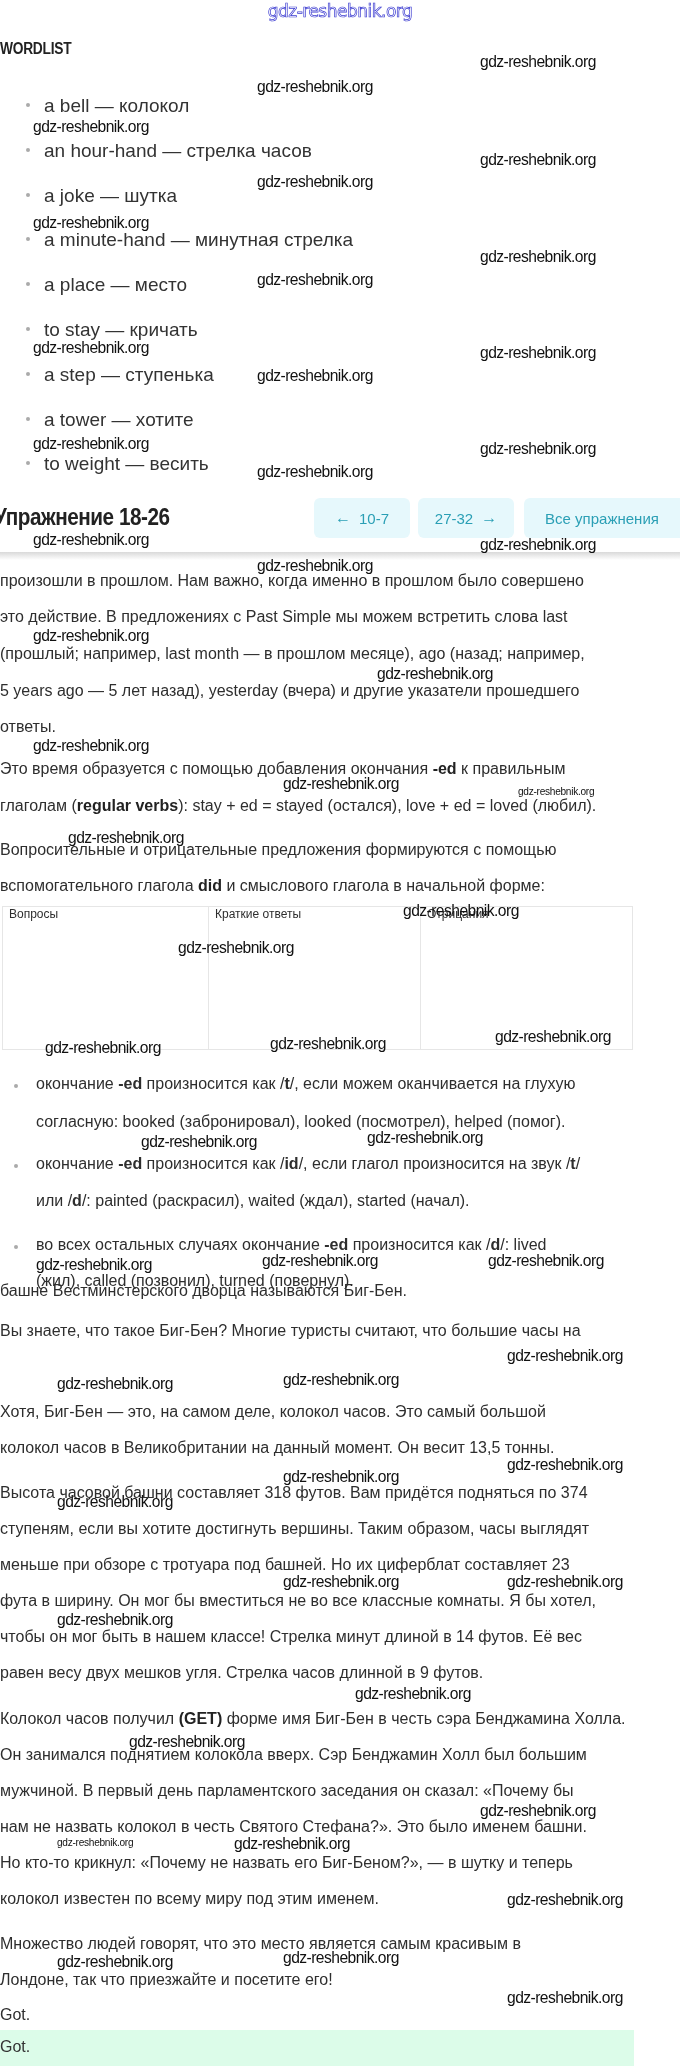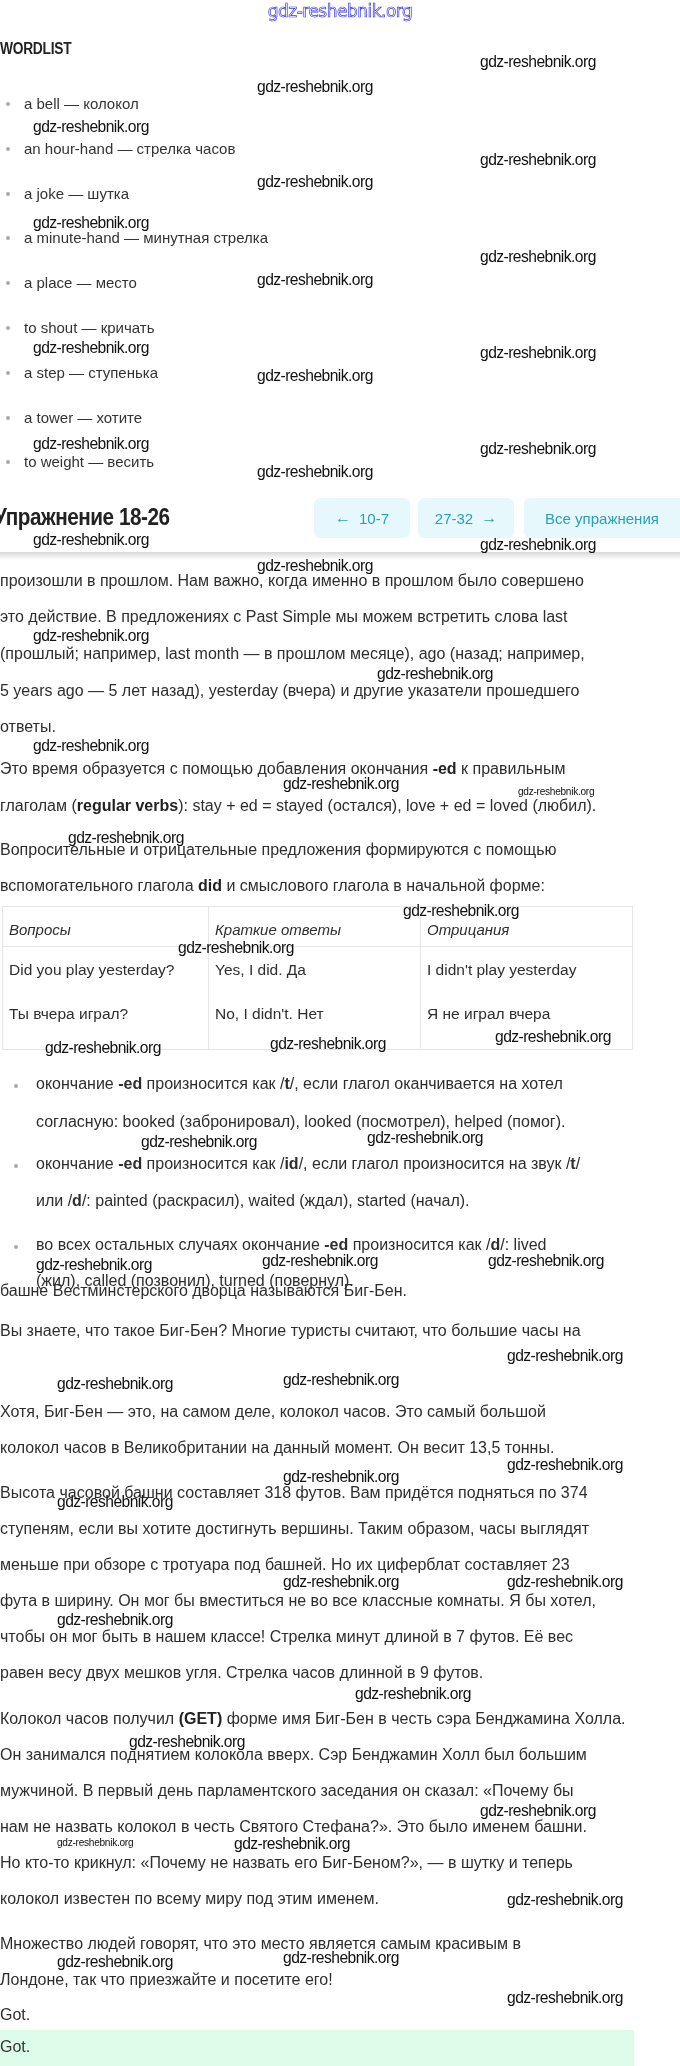--- a/index.html
+++ b/index.html
@@ -21,21 +21,21 @@
   }
 
   .wordlist-title {
     position: absolute; left: 0; top: 40px;
     font-family: "Liberation Sans", sans-serif; font-weight: bold;
     font-size: 16px; letter-spacing: -0.3px; color: #222;
     transform: scaleX(0.86); transform-origin: left;
   }
 
   .word-item {
-    position: absolute; left: 6px; font-size: 15px; color: #333;
+    position: absolute; left: 26px; font-size: 19px; color: #333;
     white-space: nowrap;
   }
   .word-item .bullet {
     display: inline-block; width: 4px; height: 4px; background: #aaa;
     border-radius: 50%; vertical-align: middle; margin-right: 14px; margin-top: -3px;
   }
 
   .sticky-bar {
     position: absolute; left: 0; top: 492px; width: 680px; height: 60px;
     background: #ffffff;
@@ -63,21 +63,21 @@
   .para b { color: #222; }
 
   .grammar-table {
     position: absolute; left: 2px; top: 906px; width: 631px; height: 144px;
     border: 1px solid #e6e6e6; border-collapse: collapse;
   }
   .grammar-table td, .grammar-table th {
     border: 1px solid #e6e6e6; vertical-align: top; text-align: left;
     font-weight: normal; font-size: 15.5px; color: #2e2e2e; padding: 0 6px;
   }
-  .grammar-table th { font-style: italic; font-size: 15px; height: 40px; padding-top: 14px; }
+  .grammar-table th { font-size: 12px; height: 40px; }
   .grammar-table td { padding-top: 14px; }
   .cell-line { display: block; height: 44px; white-space: nowrap; }
 
   .rule-item {
     position: absolute; left: 14px; font-size: 16px; color: #2e2e2e; white-space: nowrap;
   }
   .rule-item .bullet {
     position: absolute; left: 0; top: 9px; width: 4px; height: 4px; background: #aaa; border-radius: 50%;
   }
   .rule-item .txt { position: absolute; left: 22px; }
@@ -99,21 +99,21 @@
 <body>
 
 <div class="top-banner">gdz-reshebnik.org</div>
 
 <div class="wordlist-title">WORDLIST</div>
 <div class="word-item" style="top:95px"><span class="bullet"></span><span>a bell — колокол</span></div>
 <div class="word-item" style="top:140px"><span class="bullet"></span><span>an hour-hand — стрелка часов</span></div>
 <div class="word-item" style="top:185px"><span class="bullet"></span><span>a joke — шутка</span></div>
 <div class="word-item" style="top:229px"><span class="bullet"></span><span>a minute-hand — минутная стрелка</span></div>
 <div class="word-item" style="top:274px"><span class="bullet"></span><span>a place — место</span></div>
-<div class="word-item" style="top:319px"><span class="bullet"></span><span>to shout — кричать</span></div>
+<div class="word-item" style="top:319px"><span class="bullet"></span><span>to stay — кричать</span></div>
 <div class="word-item" style="top:364px"><span class="bullet"></span><span>a step — ступенька</span></div>
 <div class="word-item" style="top:409px"><span class="bullet"></span><span>a tower — хотите</span></div>
 <div class="word-item" style="top:453px"><span class="bullet"></span><span>to weight — весить</span></div>
 
 <div class="sticky-bar"></div>
 <div class="sticky-shadow"></div>
 <div class="exercise-title">Упражнение 18-26</div>
 <div class="nav-btn" style="left:314px;width:96px">
   <span class="arr">←</span>
   <span>10-7</span>
@@ -138,40 +138,26 @@
 <div class="para" style="top:841px">Вопросительные и отрицательные предложения формируются с помощью</div>
 <div class="para" style="top:877px"><span>вспомогательного глагола </span><b>did</b><span> и смыслового глагола в начальной форме:</span></div>
 
 <table class="grammar-table">
   <tbody>
       <tr>
     <th style="width:206px">Вопросы</th>
     <th style="width:212px">Краткие ответы</th>
     <th>Отрицания</th>
   </tr>
-  <tr>
-    <td>
-          <span class="cell-line">Did you play yesterday?</span>
-          <span class="cell-line">Ты вчера играл?</span>
-        </td>
-    <td>
-          <span class="cell-line">Yes, I did. Да</span>
-          <span class="cell-line">No, I didn't. Нет</span>
-        </td>
-    <td>
-          <span class="cell-line">I didn't play yesterday</span>
-          <span class="cell-line">Я не играл вчера</span>
-        </td>
-  </tr>
 </tbody>
   </table>
 
 <div class="rule-item" style="top:1075px">
   <span class="bullet"></span>
-  <span class="txt"><span>окончание </span><b>-ed</b><span> произносится как /</span><b>t</b><span>/, если глагол оканчивается на хотел</span></span>
+  <span class="txt"><span>окончание </span><b>-ed</b><span> произносится как /</span><b>t</b><span>/, если можем оканчивается на глухую</span></span>
 </div>
 <div class="rule-item" style="top:1113px">
   <span class="txt">согласную: booked (забронировал), looked (посмотрел), helped (помог).</span>
 </div>
 
 <div class="rule-item" style="top:1155px">
   <span class="bullet"></span>
   <span class="txt"><span>окончание </span><b>-ed</b><span> произносится как /</span><b>id</b><span>/, если глагол произносится на звук /</span><b>t</b><span>/</span></span>
 </div>
 <div class="rule-item" style="top:1192px">
@@ -187,21 +173,21 @@
 </div>
 
 <div class="para" style="top:1322px">Вы знаете, что такое Биг-Бен? Многие туристы считают, что большие часы на</div>
 <div class="para" style="top:1282px">башне Вестминстерского дворца называются Биг-Бен.</div>
 <div class="para" style="top:1403px">Хотя, Биг-Бен — это, на самом деле, колокол часов. Это самый большой</div>
 <div class="para" style="top:1439px">колокол часов в Великобритании на данный момент. Он весит 13,5 тонны.</div>
 <div class="para" style="top:1484px">Высота часовой башни составляет 318 футов. Вам придётся подняться по 374</div>
 <div class="para" style="top:1520px">ступеням, если вы хотите достигнуть вершины. Таким образом, часы выглядят</div>
 <div class="para" style="top:1556px">меньше при обзоре с тротуара под башней. Но их циферблат составляет 23</div>
 <div class="para" style="top:1592px">фута в ширину. Он мог бы вместиться не во все классные комнаты. Я бы хотел,</div>
-<div class="para" style="top:1628px">чтобы он мог быть в нашем классе! Стрелка минут длиной в 7 футов. Её вес</div>
+<div class="para" style="top:1628px">чтобы он мог быть в нашем классе! Стрелка минут длиной в 14 футов. Её вес</div>
 <div class="para" style="top:1664px">равен весу двух мешков угля. Стрелка часов длинной в 9 футов.</div>
 
 <div class="para" style="top:1710px"><span>Колокол часов получил </span><b>(GET)</b><span> форме имя Биг-Бен в честь сэра Бенджамина Холла.</span></div>
 <div class="para" style="top:1746px">Он занимался поднятием колокола вверх. Сэр Бенджамин Холл был большим</div>
 <div class="para" style="top:1782px">мужчиной. В первый день парламентского заседания он сказал: «Почему бы</div>
 <div class="para" style="top:1818px">нам не назвать колокол в честь Святого Стефана?». Это было именем башни.</div>
 <div class="para" style="top:1854px">Но кто-то крикнул: «Почему не назвать его Биг-Беном?», — в шутку и теперь</div>
 <div class="para" style="top:1890px">колокол известен по всему миру под этим именем.</div>
 
 <div class="para" style="top:1935px">Множество людей говорят, что это место является самым красивым в</div>

